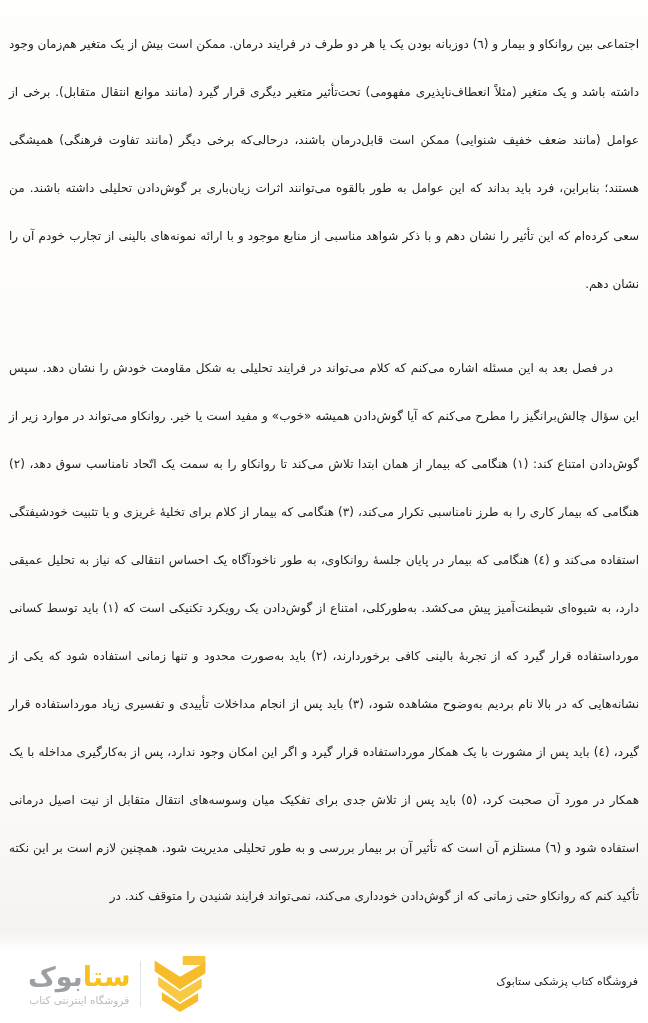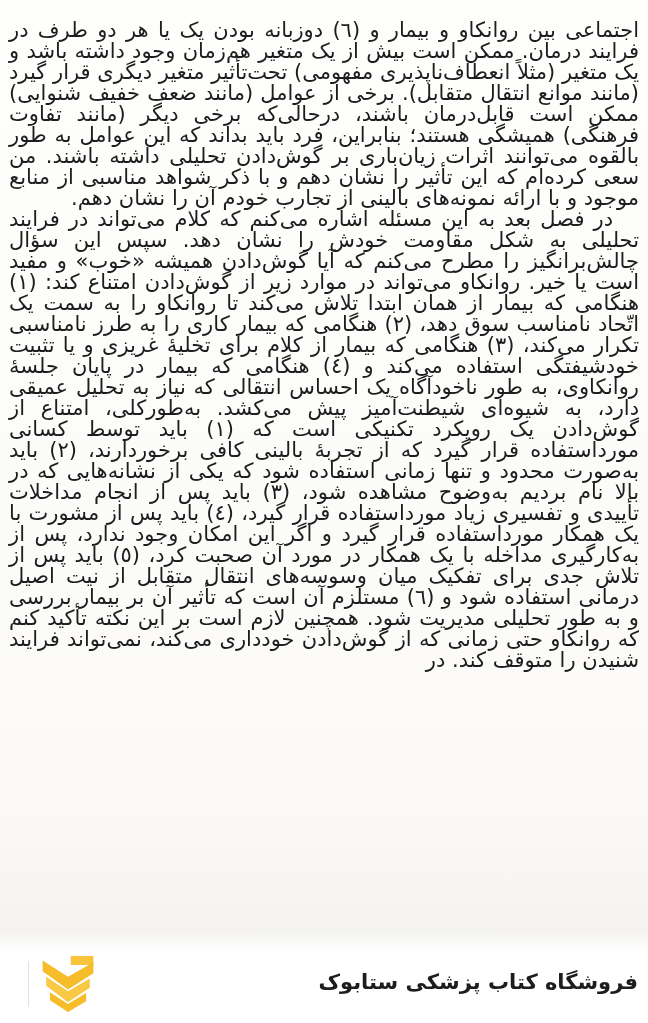--- a/index.html
+++ b/index.html
@@ -16,30 +16,31 @@
     height: 1023px;
     display: flex;
     flex-direction: column;
     background: linear-gradient(180deg, #fefefd 0%, #fbfaf8 78%, #f4f3f0 91%, #ffffff 93%, #ffffff 100%);
   }
   .text-area {
     flex: 1;
     direction: rtl;
     padding: 20px 9px 0 9px;
     color: var(--text-dark, #1d1d1d);
-    font-size: 21px;
-    line-height: 21px;
+    font-size: 12px;
+    line-height: 48px;
     text-align: justify;
     overflow: hidden;
   }
   .text-area p {
     margin: 0;
   }
   .text-area p.indented {
     text-indent: 26px;
+    margin-top: 36px;
   }
   .footer {
     height: 73px;
     background: #ffffff;
     display: flex;
     direction: ltr;
     align-items: center;
     justify-content: space-between;
     padding: 0 10px 6px 28px;
     box-sizing: border-box;
@@ -78,22 +79,22 @@
     width: 58px;
     height: 58px;
   }
   .site-block {
     display: flex;
     flex-direction: column;
     align-items: flex-end;
     text-align: right;
   }
   .store-title {
-    font-size: 21px;
-    font-weight: bold;
+    font-size: 11px;
+    font-weight: normal;
     color: var(--text-dark, #222222);
     direction: rtl;
     margin-bottom: 4px;
   }
   .website-url {
     font-size: 20px;
     font-weight: bold;
     letter-spacing: 5px;
     color: var(--text-dark, #222222);
     white-space: nowrap;
@@ -107,20 +108,26 @@
 <div class="page">
 
   <div class="text-area">
     <p>اجتماعی بین روانکاو و بیمار و (٦) دوزبانه بودن یک یا هر دو طرف در فرایند درمان. ممکن است بیش از یک متغیر هم‌زمان وجود داشته باشد و یک متغیر (مثلاً انعطاف‌ناپذیری مفهومی) تحت‌تأثیر متغیر دیگری قرار گیرد (مانند موانع انتقال متقابل). برخی از عوامل (مانند ضعف خفیف شنوایی) ممکن است قابل‌درمان باشند، درحالی‌که برخی دیگر (مانند تفاوت فرهنگی) همیشگی هستند؛ بنابراین، فرد باید بداند که این عوامل به طور بالقوه می‌توانند اثرات زیان‌باری بر گوش‌دادن تحلیلی داشته باشند. من سعی کرده‌ام که این تأثیر را نشان دهم و با ذکر شواهد مناسبی از منابع موجود و با ارائه نمونه‌های بالینی از تجارب خودم آن را نشان دهم.</p>
     <p class="indented">در فصل بعد به این مسئله اشاره می‌کنم که کلام می‌تواند در فرایند تحلیلی به شکل مقاومت خودش را نشان دهد. سپس این سؤال چالش‌برانگیز را مطرح می‌کنم که آیا گوش‌دادن همیشه «خوب» و مفید است یا خیر. روانکاو می‌تواند در موارد زیر از گوش‌دادن امتناع کند: (۱) هنگامی که بیمار از همان ابتدا تلاش می‌کند تا روانکاو را به سمت یک اتّحاد نامناسب سوق دهد، (۲) هنگامی که بیمار کاری را به طرز نامناسبی تکرار می‌کند، (۳) هنگامی که بیمار از کلام برای تخلیهٔ غریزی و یا تثبیت خودشیفتگی استفاده می‌کند و (٤) هنگامی که بیمار در پایان جلسهٔ روانکاوی، به طور ناخودآگاه یک احساس انتقالی که نیاز به تحلیل عمیقی دارد، به شیوه‌ای شیطنت‌آمیز پیش می‌کشد. به‌طورکلی، امتناع از گوش‌دادن یک رویکرد تکنیکی است که (۱) باید توسط کسانی مورداستفاده قرار گیرد که از تجربهٔ بالینی کافی برخوردارند، (۲) باید به‌صورت محدود و تنها زمانی استفاده شود که یکی از نشانه‌هایی که در بالا نام بردیم به‌وضوح مشاهده شود، (۳) باید پس از انجام مداخلات تأییدی و تفسیری زیاد مورداستفاده قرار گیرد، (٤) باید پس از مشورت با یک همکار مورداستفاده قرار گیرد و اگر این امکان وجود ندارد، پس از به‌کارگیری مداخله با یک همکار در مورد آن صحبت کرد، (٥) باید پس از تلاش جدی برای تفکیک میان وسوسه‌های انتقال متقابل از نیت اصیل درمانی استفاده شود و (٦) مستلزم آن است که تأثیر آن بر بیمار بررسی و به طور تحلیلی مدیریت شود. همچنین لازم است بر این نکته تأکید کنم که روانکاو حتی زمانی که از گوش‌دادن خودداری می‌کند، نمی‌تواند فرایند شنیدن را متوقف کند. در</p>
   </div>
 
   <div class="footer">
 
     <div class="logo-group">
+      <div class="wordmark-col">
+        <div class="wordmark">
+          <span class="wm-yellow">ستا</span><span class="wm-gray">بوک</span>
+        </div>
+        <div class="tagline">فروشگاه اینترنتی کتاب</div>
+      </div>
       <div class="logo-divider"></div>
       <svg class="emblem" viewBox="0 0 60 64" xmlns="http://www.w3.org/2000/svg">
         <polygon points="33,1 58,1 58,11 33,11" fill="#F8C43C"></polygon>
         <polygon points="2,6 30,24 58,8 58,20 30,38 2,18" fill="#F6BC2A"></polygon>
         <polygon points="6,24 30,40 54,26 54,36 30,52 6,34" fill="#F9C945"></polygon>
         <polygon points="10,41 30,54 50,42 50,51 30,63 10,50" fill="#F6BC2A"></polygon>
       </svg>
     </div>
 
     <div class="site-block">

